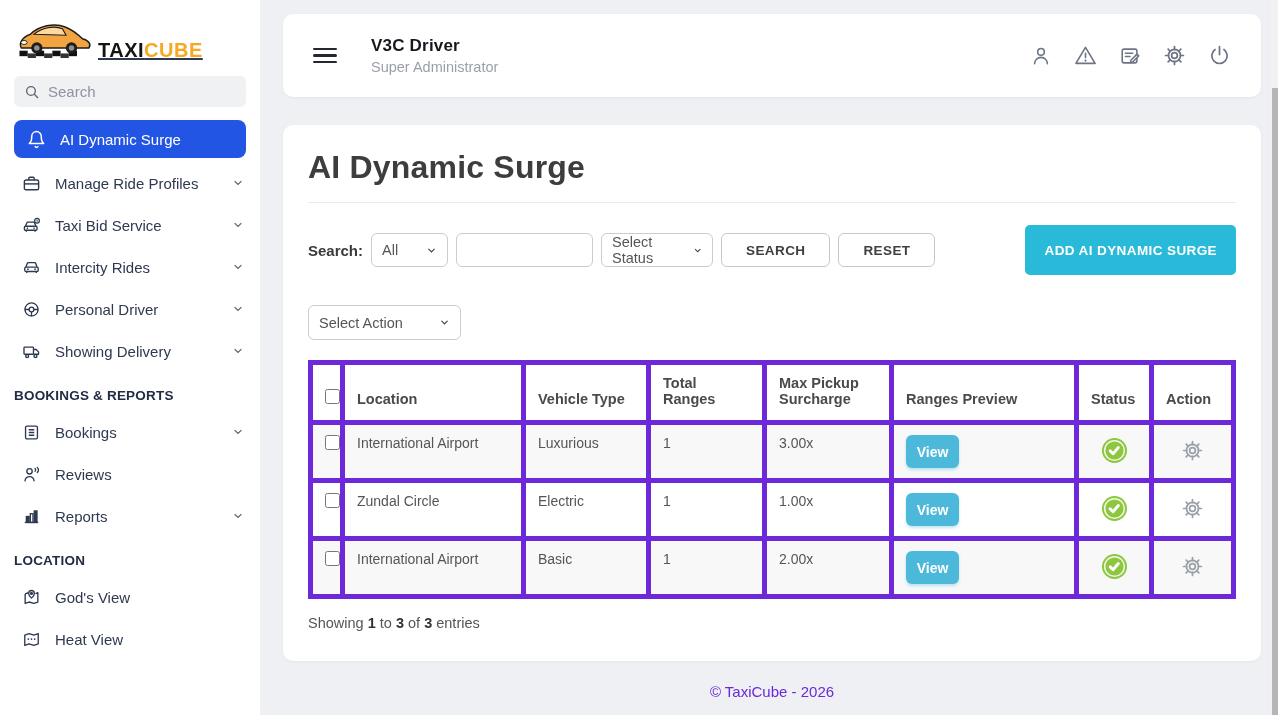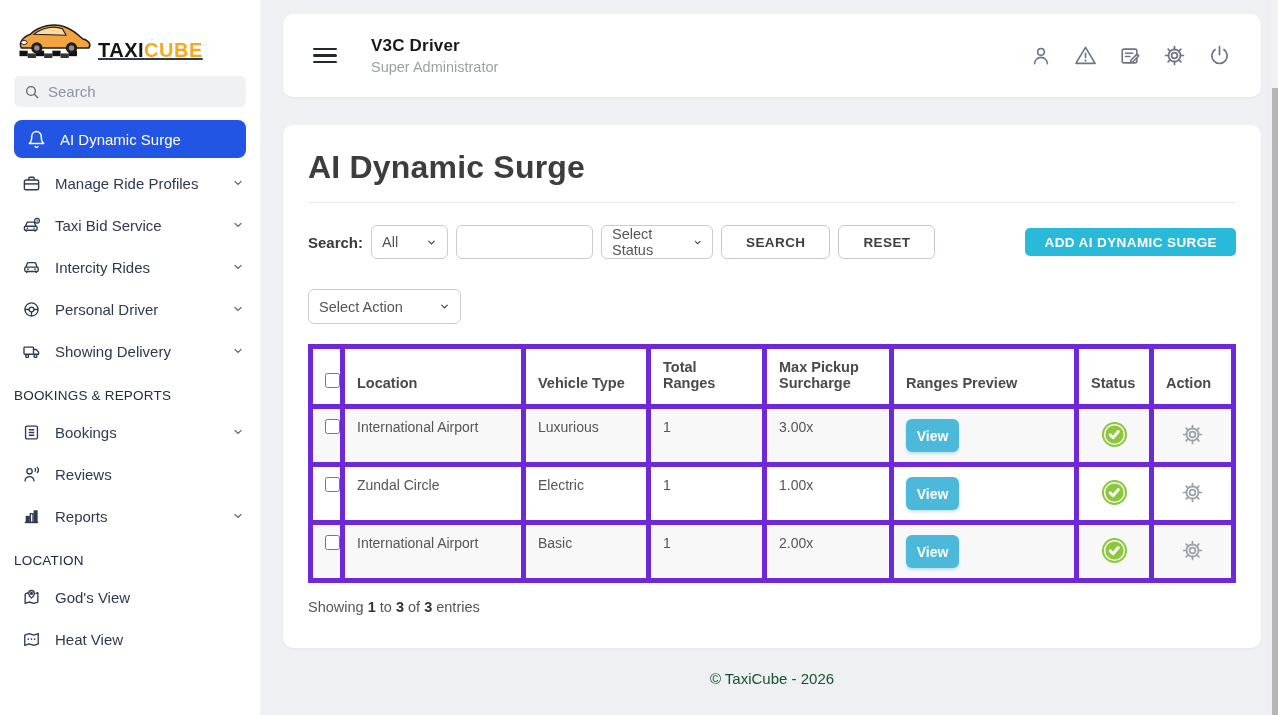--- a/index.html
+++ b/index.html
@@ -20,21 +20,21 @@
   .side-search input { border:none; outline:none; background:transparent; font-size:15px;
     color:#3c4356; width:100%; font-family:"Liberation Sans",sans-serif; }
   .side-search input::placeholder { color:#8d93a0; }
   .nav { margin-top:13px; }
   .nav-item { height:42px; display:flex; align-items:center; gap:14px; padding:0 16px 0 21px;
     font-size:15px; font-weight:500; color:#2e3950; cursor:pointer; }
   .nav-item .ico { width:20px; height:20px; flex-shrink:0; display:flex; align-items:center; justify-content:center; }
   .nav-item .lbl { flex:1; white-space:nowrap; }
   .nav-item.active { height:38px; margin:0 14px 4px 14px; padding:0 10px 0 12px;
     background:#2355e4; border-radius:8px; color:#fff; }
-  .sec-header { padding:16px 14px 8px 14px; font-size:13.5px; font-weight:400;
+  .sec-header { padding:16px 14px 8px 14px; font-size:13.5px; font-weight:700;
     color:#222c44; letter-spacing:.2px; }
   .chev { opacity:.75; }
   
   .main { flex:1; padding:14px 23px 0 23px; position:relative; height:715px; }
   .card { background:#fff; border-radius:10px; box-shadow:0 1px 3px rgba(30,40,60,.05); }
   .topbar { height:83px; display:flex; align-items:center; padding:0 30px; }
   .burger { width:24px; cursor:pointer; margin-right:34px; }
   .burger span { display:block; height:2.6px; background:#23272e; border-radius:2px; margin:4px 0; }
   .tb-title { font-size:17px; font-weight:700; color:#16181d; letter-spacing:.2px; }
   .tb-sub { font-size:14.5px; color:#9aa0ab; margin-top:3px; }
@@ -50,21 +50,21 @@
     display:flex; align-items:center; justify-content:space-between; gap:8px;
     padding:0 10px; font-size:14.5px; color:#555; cursor:pointer; }
   .sel-type { width:77px; }
   .sel-status { width:112px; }
   .sel-action { width:153px; height:35px; }
   .txt-input { width:137px; height:34px; border:1px solid #c9ccd1; border-radius:6px;
     padding:0 10px; font-size:14px; color:#444; outline:none; font-family:"Liberation Sans",sans-serif; }
   .btn-outline { height:34px; padding:0 24px; background:#fff; border:1px solid #c5c9ce;
     border-radius:6px; font-size:13.5px; font-weight:700; color:#3f3f3f;
     letter-spacing:.4px; cursor:pointer; font-family:"Liberation Sans",sans-serif; }
-  .btn-add { margin-left:auto; height:28px; padding:0 19px; background:#29b9d9; border:none;
+  .btn-add { margin-left:auto; height:50px; padding:0 19px; background:#29b9d9; border:none;
     border-radius:5px; color:#fff; font-size:13.5px; font-weight:700; letter-spacing:.4px;
     cursor:pointer; font-family:"Liberation Sans",sans-serif; }
   .action-row { margin-top:30px; }
   
   table { margin-top:20px; width:922px; border-collapse:collapse; table-layout:fixed; }
   th, td { border:5px solid #6d28d9; }
   th { font-size:14.5px; font-weight:700; color:#4a4a4a; text-align:left;
     vertical-align:bottom; padding:10px 12px 13px 12px; background:#fff; }
   td { font-size:14px; color:#555; vertical-align:top; padding:10px 12px; height:52px; }
   tbody tr:nth-child(odd) { background:#f8f8f9; }
@@ -74,21 +74,21 @@
   .col-max { width:127px; } .col-prev { width:185px; } .col-status { width:75px; } .col-act { width:82px; }
   td.mid { vertical-align:middle; }
   td.center { text-align:center; }
   input[type=checkbox] { width:15px; height:15px; accent-color:#2355e4; cursor:pointer; }
   .btn-view { width:53px; height:33px; background:#4cb9da; border:none; border-radius:6px;
     color:#fff; font-size:14px; font-weight:700; cursor:pointer; box-shadow:0 2px 3px rgba(76,185,218,.35);
     font-family:"Liberation Sans",sans-serif; }
   .status-badge, .gear-btn { display:inline-flex; cursor:pointer; }
   .showing { margin-top:16px; font-size:14.5px; color:#555; }
   .showing b { color:#333; }
-  .footer { text-align:center; margin-top:22px; font-size:15px; color:#14532d; }
+  .footer { text-align:center; margin-top:22px; font-size:15px; color:#6d28d9; }
   
   .scrollbar { position:fixed; right:0; top:0; width:7px; height:715px; background:#f2f2f2; }
   .scroll-thumb { position:absolute; top:88px; bottom:0; left:0.5px; width:6px; background:#b6b6b6; }
 </style>
 </head>
 <body>
 
 <aside class="sidebar">
   <div class="logo-row">
     <svg class="logo-car" viewBox="0 0 92 52">

